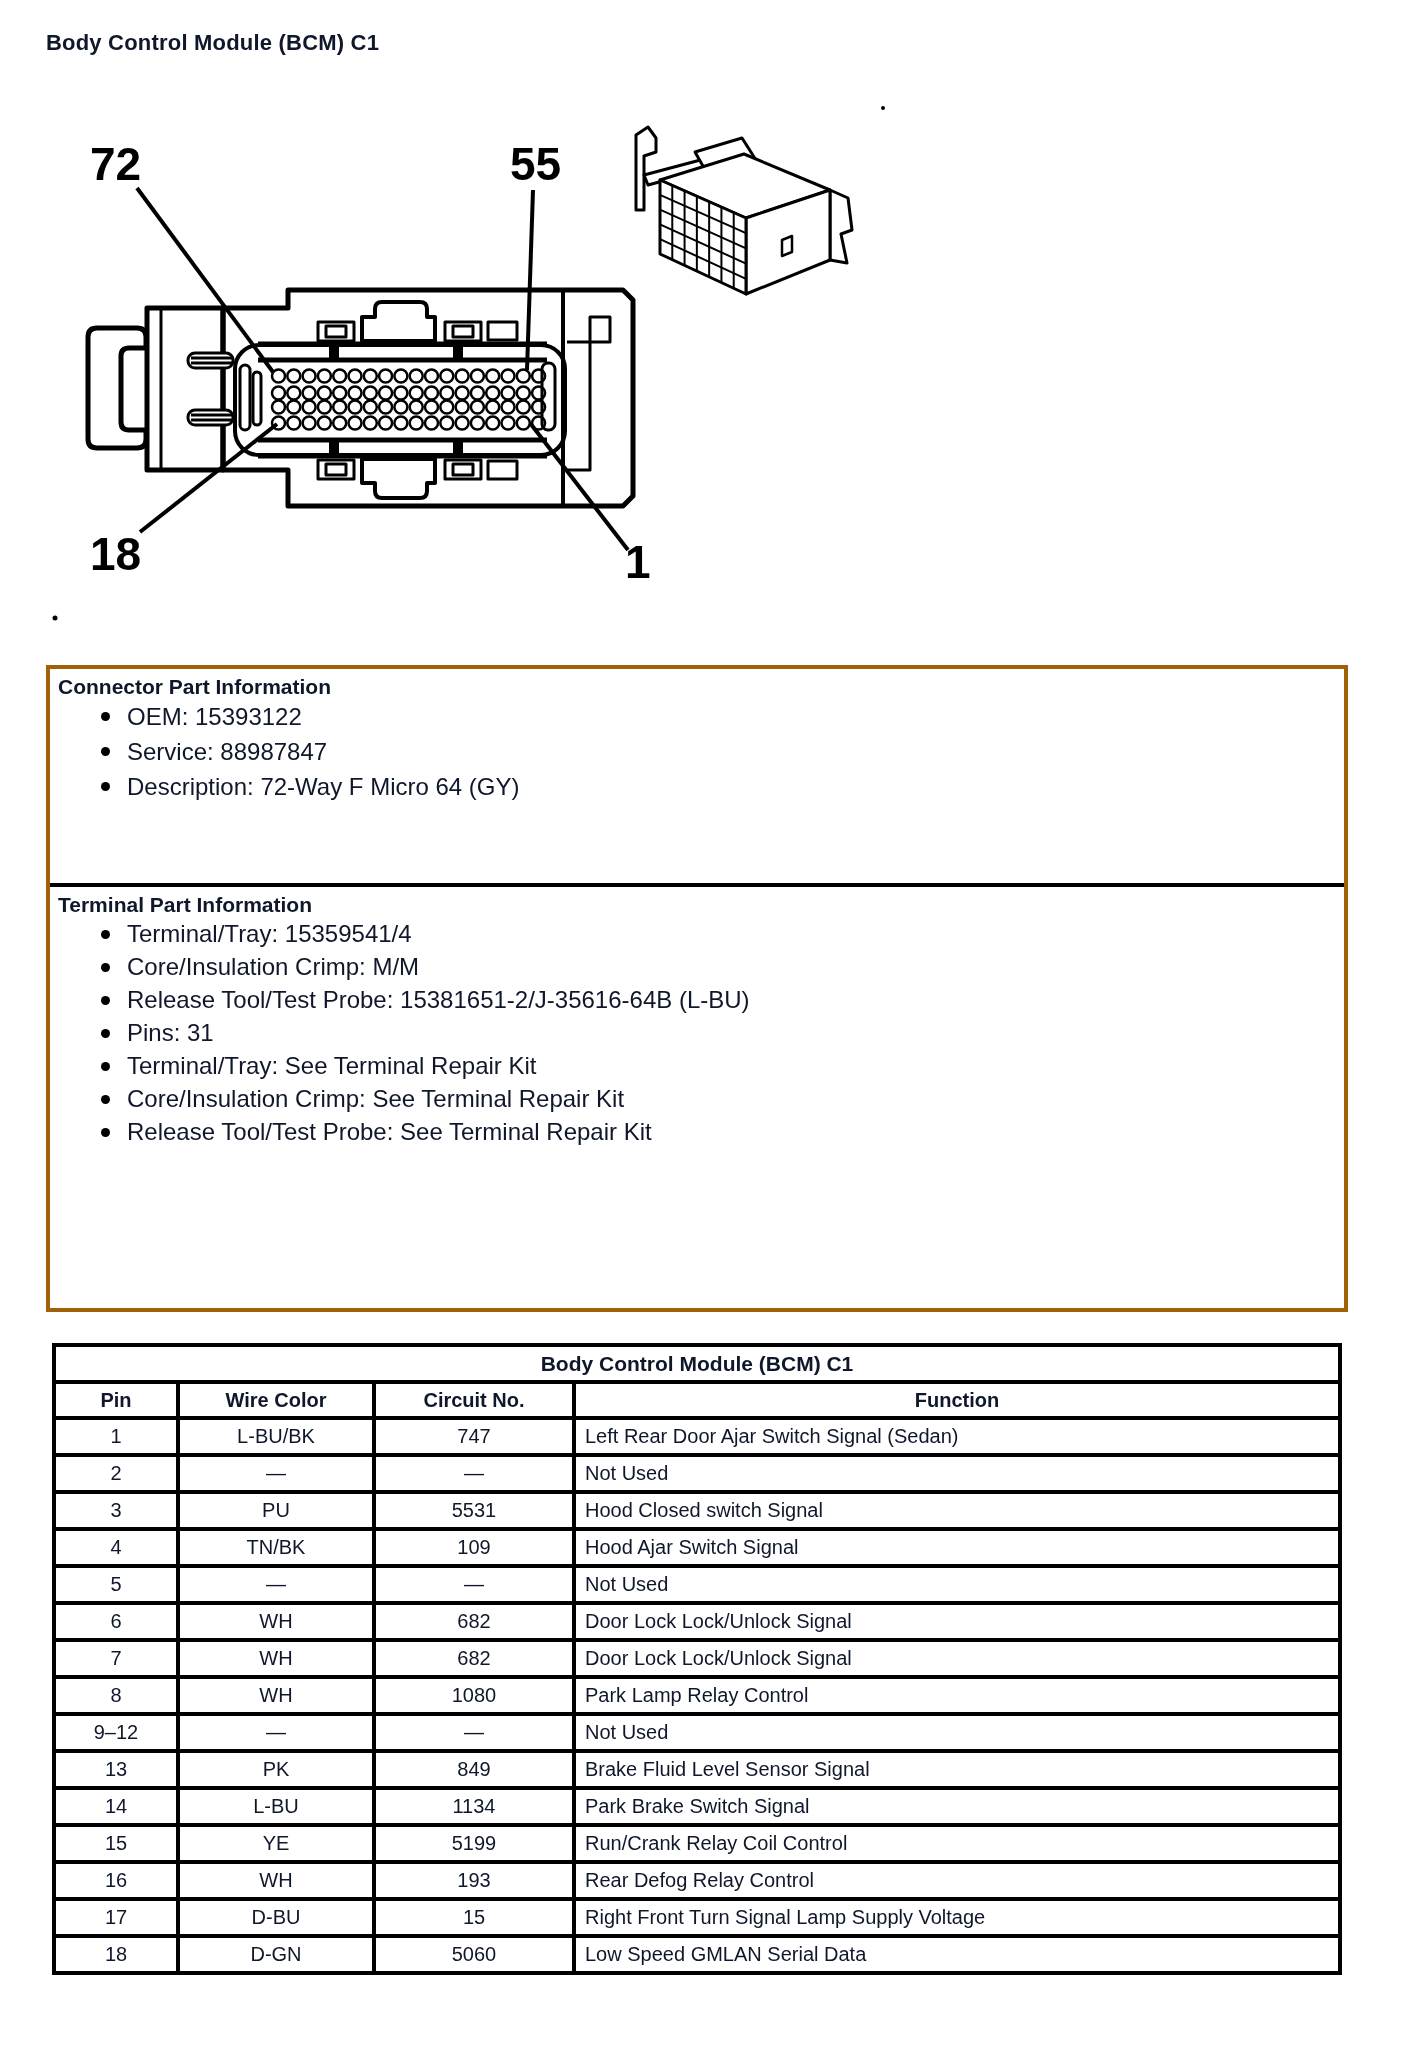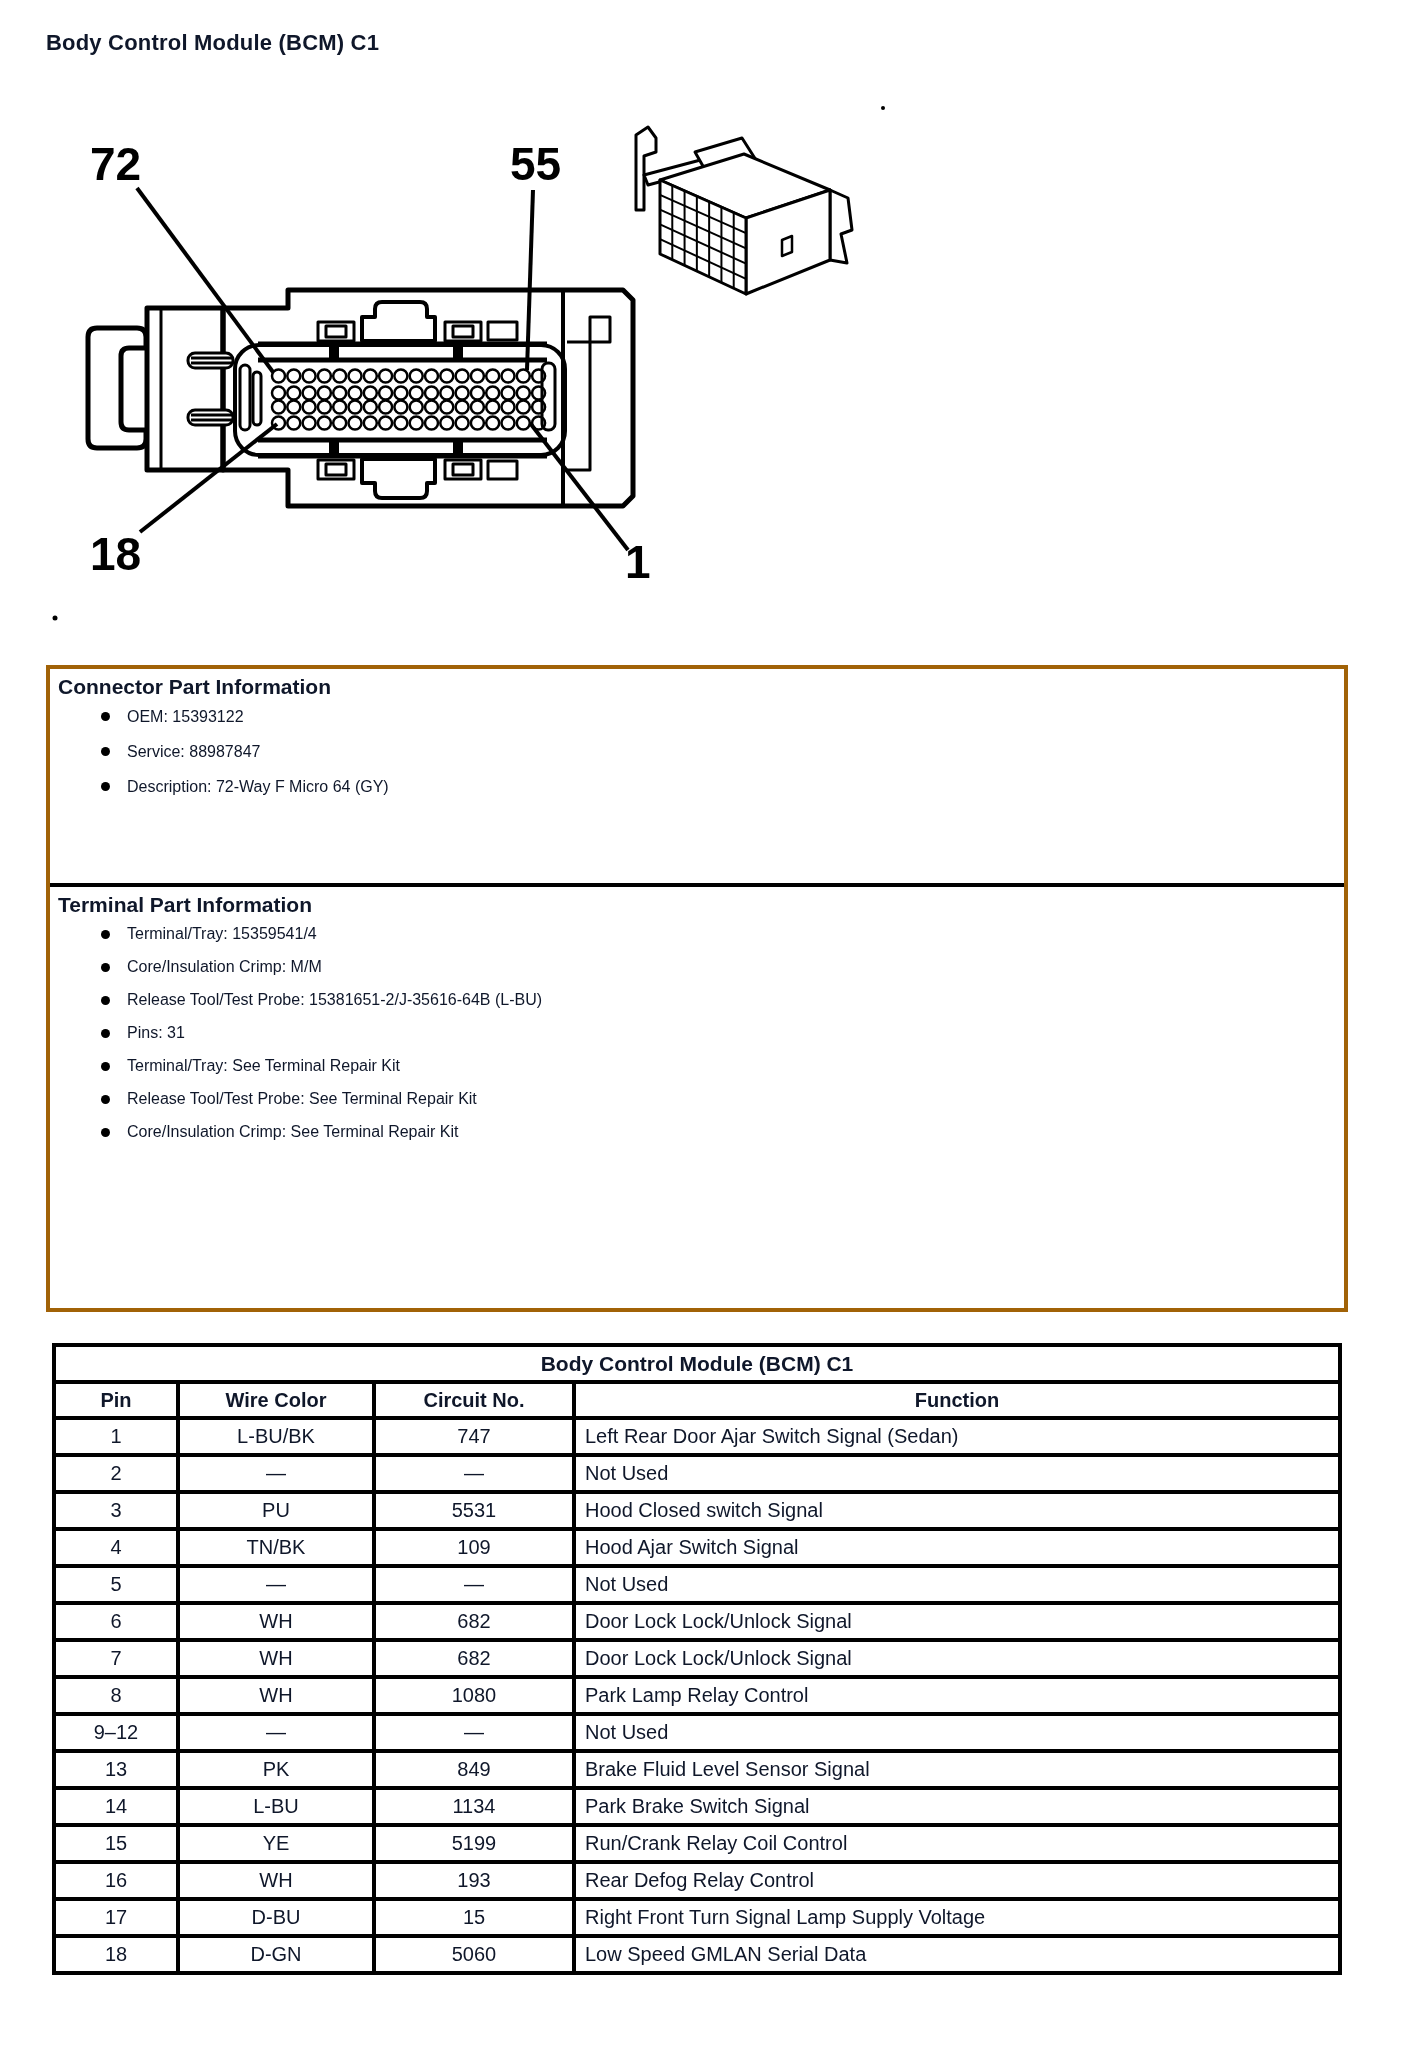--- a/index.html
+++ b/index.html
@@ -21,21 +21,21 @@
   }
   
   .info-box{
     position:absolute;left:46px;top:665px;width:1302px;height:647px;
     border:4px solid #a16207;box-sizing:border-box;background:#fff;
   }
   .info-section{padding:6px 8px 0 8px;box-sizing:border-box;}
   .sec-connector{height:214px;}
   .sec-divider{height:4px;background:#000;}
   .info-section h2{margin:0;font-size:21px;font-weight:bold;}
-  .info-section ul{margin:0;padding:0 0 0 69px;list-style:none;font-size:16px;}
+  .info-section ul{margin:0;padding:0 0 0 69px;list-style:none;font-size:24px;}
   .info-section li{position:relative;}
   .info-section li::before{
     content:"";position:absolute;left:-26px;top:13px;width:9px;height:9px;
     border-radius:50%;background:#000;
   }
   .bullets-connector{margin-top:46px;}
   .bullets-connector li{line-height:35px;}
   .bullets-g1{margin-top:47px;}
   .bullets-g1 li,.bullets-g2 li{line-height:33px;}
   .bullets-g2{margin-top:37px;}
@@ -249,22 +249,22 @@
     <section class="info-section">
       <h2>Terminal Part Information</h2>
       <ul class="bullets-g1">
         <li>Terminal/Tray: 15359541/4</li>
         <li>Core/Insulation Crimp: M/M</li>
         <li>Release Tool/Test Probe: 15381651-2/J-35616-64B (L-BU)</li>
       </ul>
       <ul class="bullets-g2">
         <li>Pins: 31</li>
         <li>Terminal/Tray: See Terminal Repair Kit</li>
+        <li>Core/Insulation Crimp: See Terminal Repair Kit</li>
         <li>Release Tool/Test Probe: See Terminal Repair Kit</li>
-        <li>Core/Insulation Crimp: See Terminal Repair Kit</li>
       </ul>
     </section>
   </div>
 
   <table class="pinout">
     <colgroup>
       <col style="width:124px">
         <col style="width:196px">
         <col style="width:200px">
         <col>

